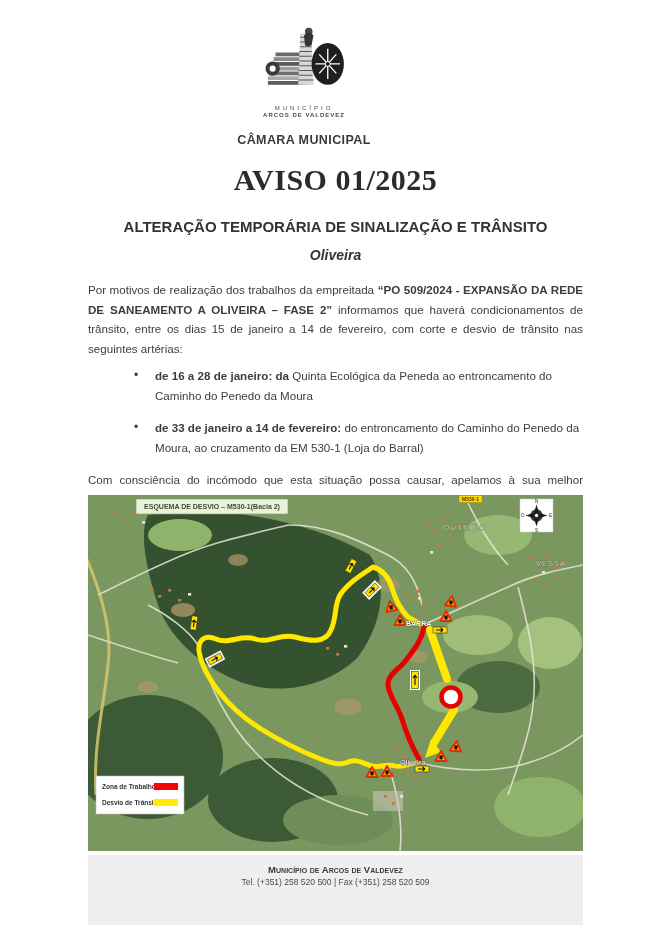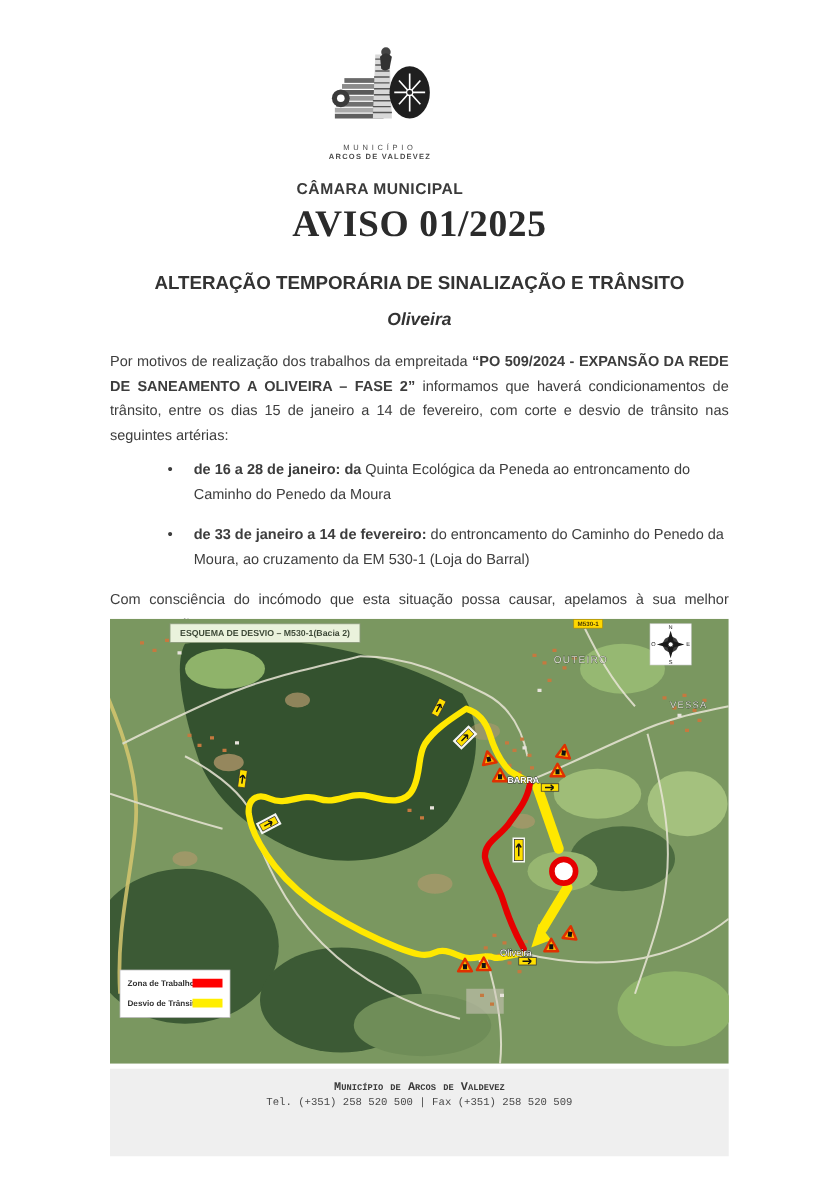--- a/index.html
+++ b/index.html
@@ -1,38 +1,38 @@
 <!DOCTYPE html>
 <html><head>
 <meta charset="utf-8">
 <style>
   html,body{margin:0;padding:0;background:#ffffff;}
   .page{position:relative;width:671px;height:946px;background:#fff;overflow:hidden;
         font-family:"Liberation Sans", sans-serif;color:#3d3d3d;}
-  .sec-header{position:absolute;top:34px;left:0;width:608px;text-align:center;}
+  .sec-header{position:absolute;top:24px;left:0;width:608px;text-align:center;}
   .logo-wrap{display:inline-block;}
   .logo-text1{font-size:6px;letter-spacing:3px;color:#4a4a4a;margin-top:1px;}
   .logo-text2{font-size:6px;font-weight:bold;letter-spacing:1px;color:#4a4a4a;margin-top:1px;}
   .org{margin-top:12px;font-size:12.5px;font-weight:bold;color:#3a3a3a;letter-spacing:.4px;}
   .h1{position:absolute;top:163px;left:0;width:671px;text-align:center;
       font-size:30px;font-weight:bold;letter-spacing:.5px;color:#2b2b2b;font-family:Liberation Serif, serif;}
   .h2{position:absolute;top:218px;left:0;width:671px;text-align:center;
       font-size:15px;font-weight:bold;color:#333;}
   .h3{position:absolute;top:247px;left:0;width:671px;text-align:center;
       font-size:14px;font-weight:bold;font-style:italic;color:#333;}
   .bodytext{position:absolute;top:280px;left:88px;width:495px;font-size:11.6px;line-height:19.5px;}
   .justify{text-align:justify;}
   .b{font-weight:bold;}
   ul.points{margin:8px 0 0 0;padding:0 0 0 46px;list-style:none;}
   ul.points li{position:relative;margin-bottom:13px;padding-left:21px;}
   ul.points li .dot{position:absolute;left:0;top:0;font-size:12px;}
   .closing{margin-top:11px;}
   .map{position:absolute;top:495px;left:88px;width:450px;height:356px;}
   .footer{position:absolute;top:855px;left:88px;width:495px;height:70px;background:#efefef;
-          text-align:center;padding-top:8px;box-sizing:border-box;font-family:Liberation Mono, monospace;}
+          text-align:center;padding-top:8px;box-sizing:border-box;}
   .footer .f1{font-size:9.5px;font-weight:bold;font-variant:small-caps;color:#3a3a3a;line-height:13px;}
   .footer .fl{font-size:8.5px;color:#4a4a4a;line-height:12px;}
 </style>
 </head>
 <body>
 
 <div class="page">
 
   <div class="sec-header">
     <div class="logo-wrap">

